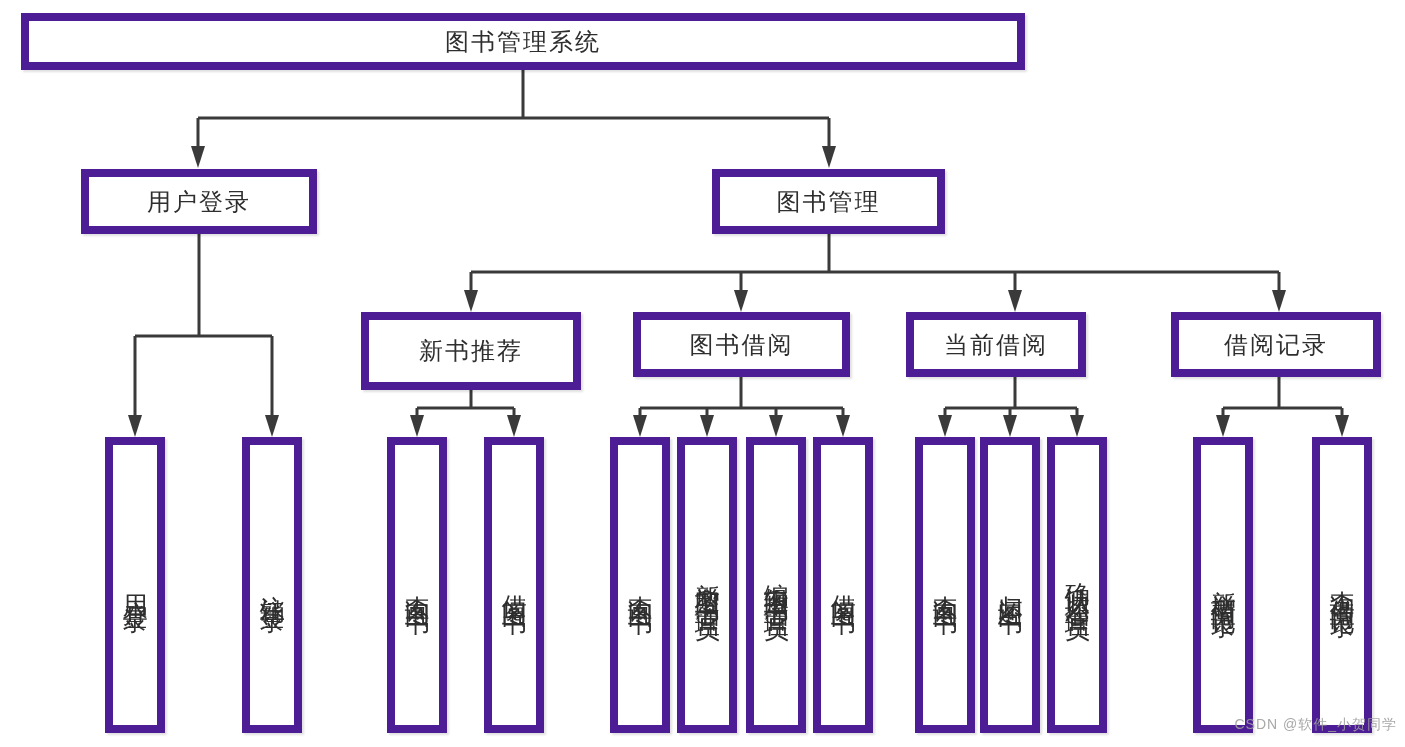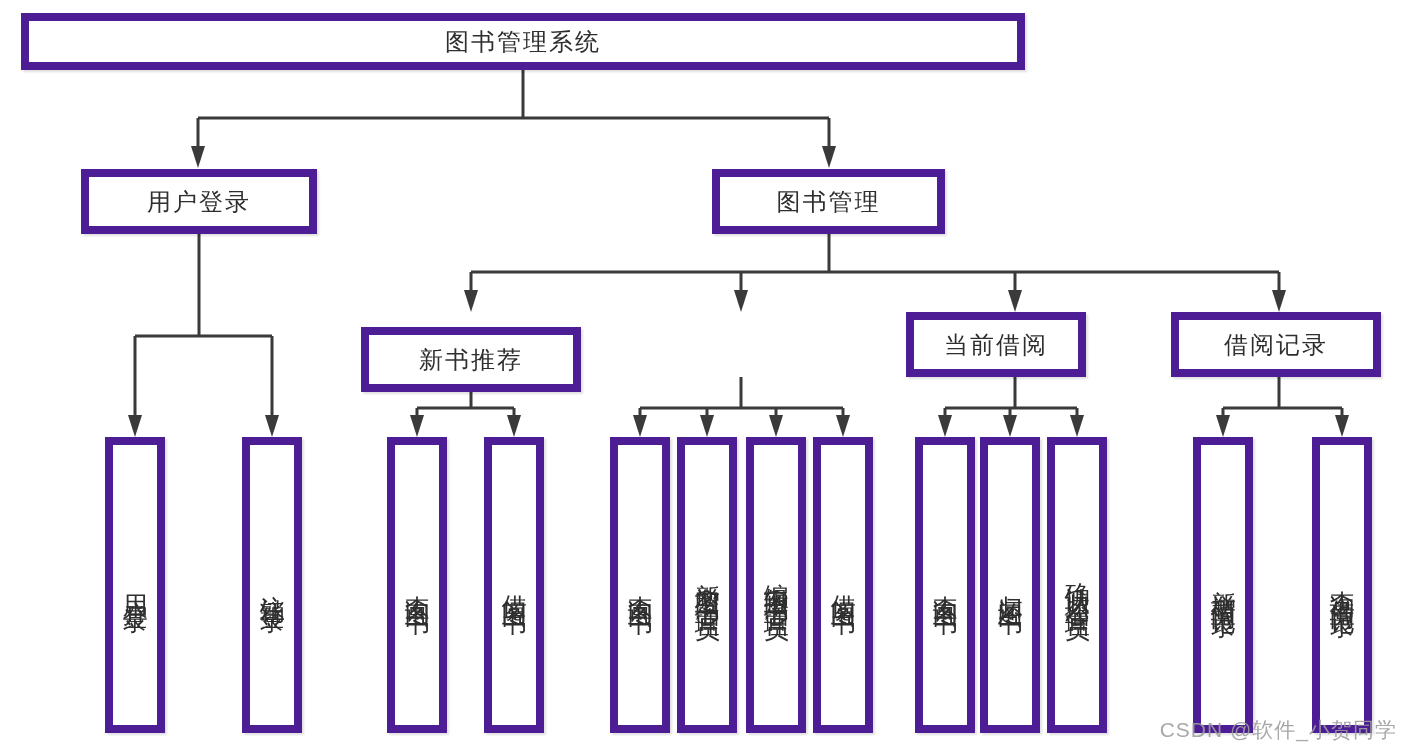--- a/index.html
+++ b/index.html
@@ -40,21 +40,21 @@
     text-orientation: mixed;
     font-size: 25px;
     letter-spacing: 5px;
     line-height: 1.1;
   }
   #watermark {
     position: absolute;
     right: 8px;
     top: 716px;
     z-index: 3;
-    font-size: 21px;
+    font-size: 14px;
     letter-spacing: 1px;
     color: rgba(158,158,158,0.9);
     white-space: nowrap;
   }
 </style>
 </head>
 <body>
 
 <div id="canvas">
 
@@ -114,21 +114,22 @@
         <polygon points="1216,415 1230,415 1223,437"></polygon>
         <polygon points="1335,415 1349,415 1342,437"></polygon>
       </g>
   </svg>
 
   <div class="box hbox" style="left:21px;top:13px;width:1004px;height:57px">图书管理系统</div>
 
   <div class="box hbox" style="left:81px;top:169px;width:236px;height:65px">用户登录</div>
   <div class="box hbox" style="left:712px;top:169px;width:233px;height:65px">图书管理</div>
 
-  <div class="box hbox" style="left:361px;top:327px;width:220px;height:65px">新书推荐</div>
+  <div class="box hbox" style="left:361px;top:312px;width:220px;height:78px">新书推荐</div>
+  <div class="box hbox" style="left:633px;top:312px;width:217px;height:65px">图书借阅</div>
   <div class="box hbox" style="left:906px;top:312px;width:180px;height:65px">当前借阅</div>
   <div class="box hbox" style="left:1171px;top:312px;width:210px;height:65px">借阅记录</div>
 
   <div class="box leaf" style="left:105px;top:437px;width:60px;height:296px">用户登录</div>
   <div class="box leaf" style="left:242px;top:437px;width:60px;height:296px">注销登录</div>
 
   <div class="box leaf" style="left:387px;top:437px;width:60px;height:296px">查询图书</div>
   <div class="box leaf" style="left:484px;top:437px;width:60px;height:296px">借阅图书</div>
 
   <div class="box leaf" style="left:610px;top:437px;width:60px;height:296px">查询图书</div>

